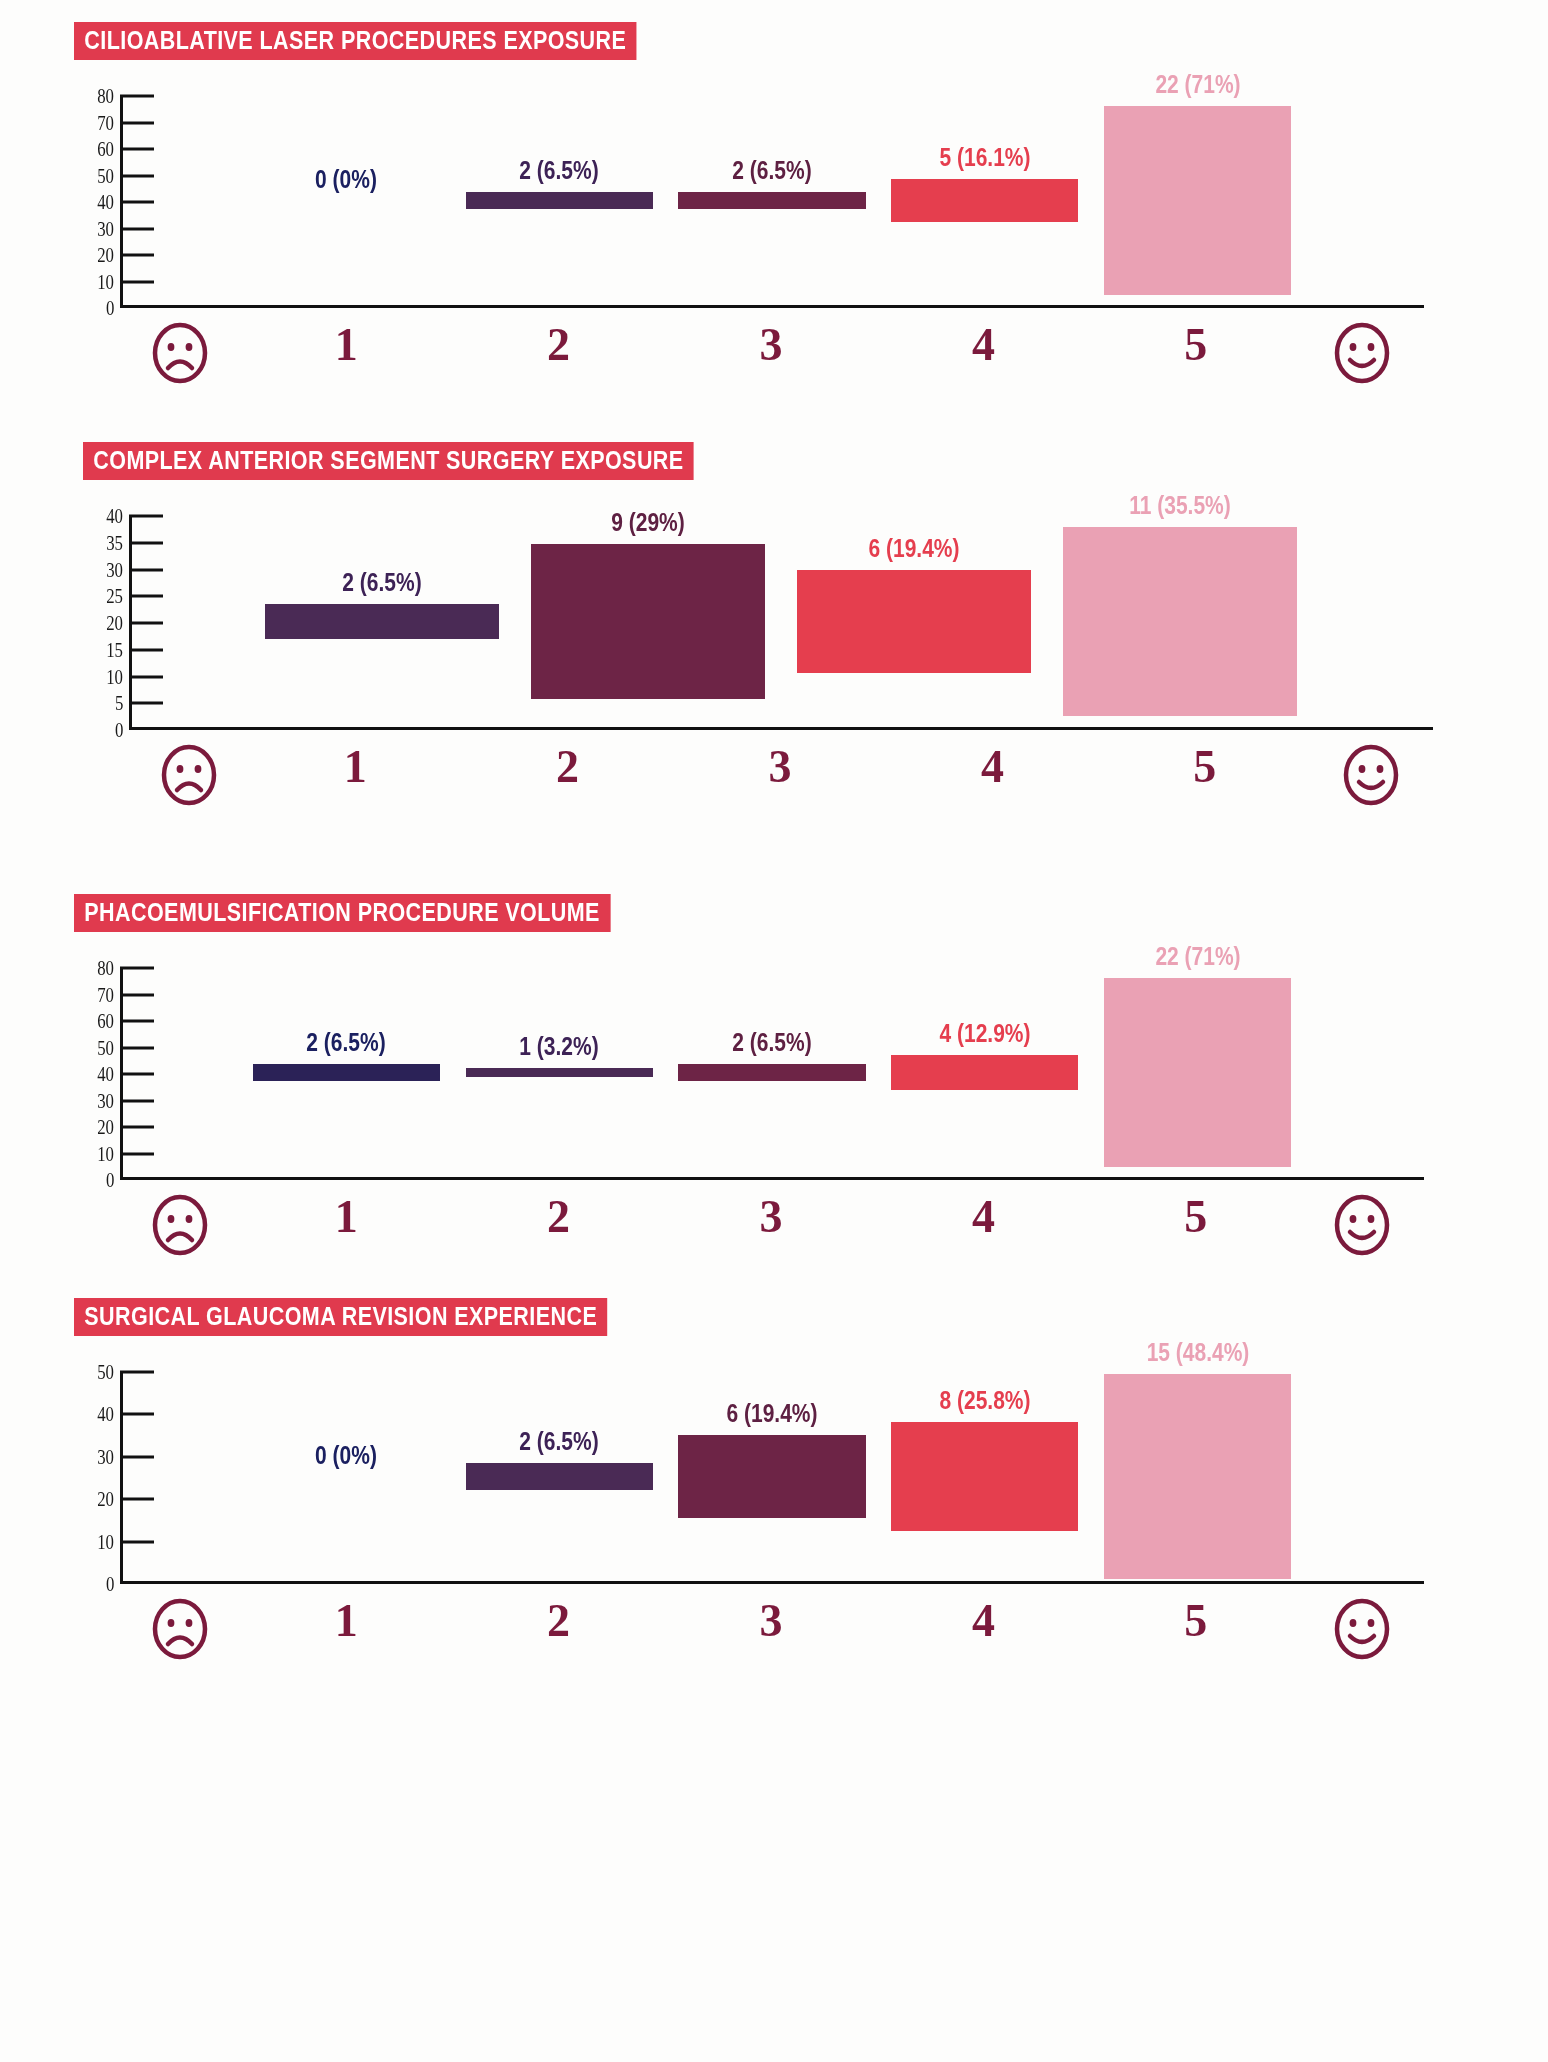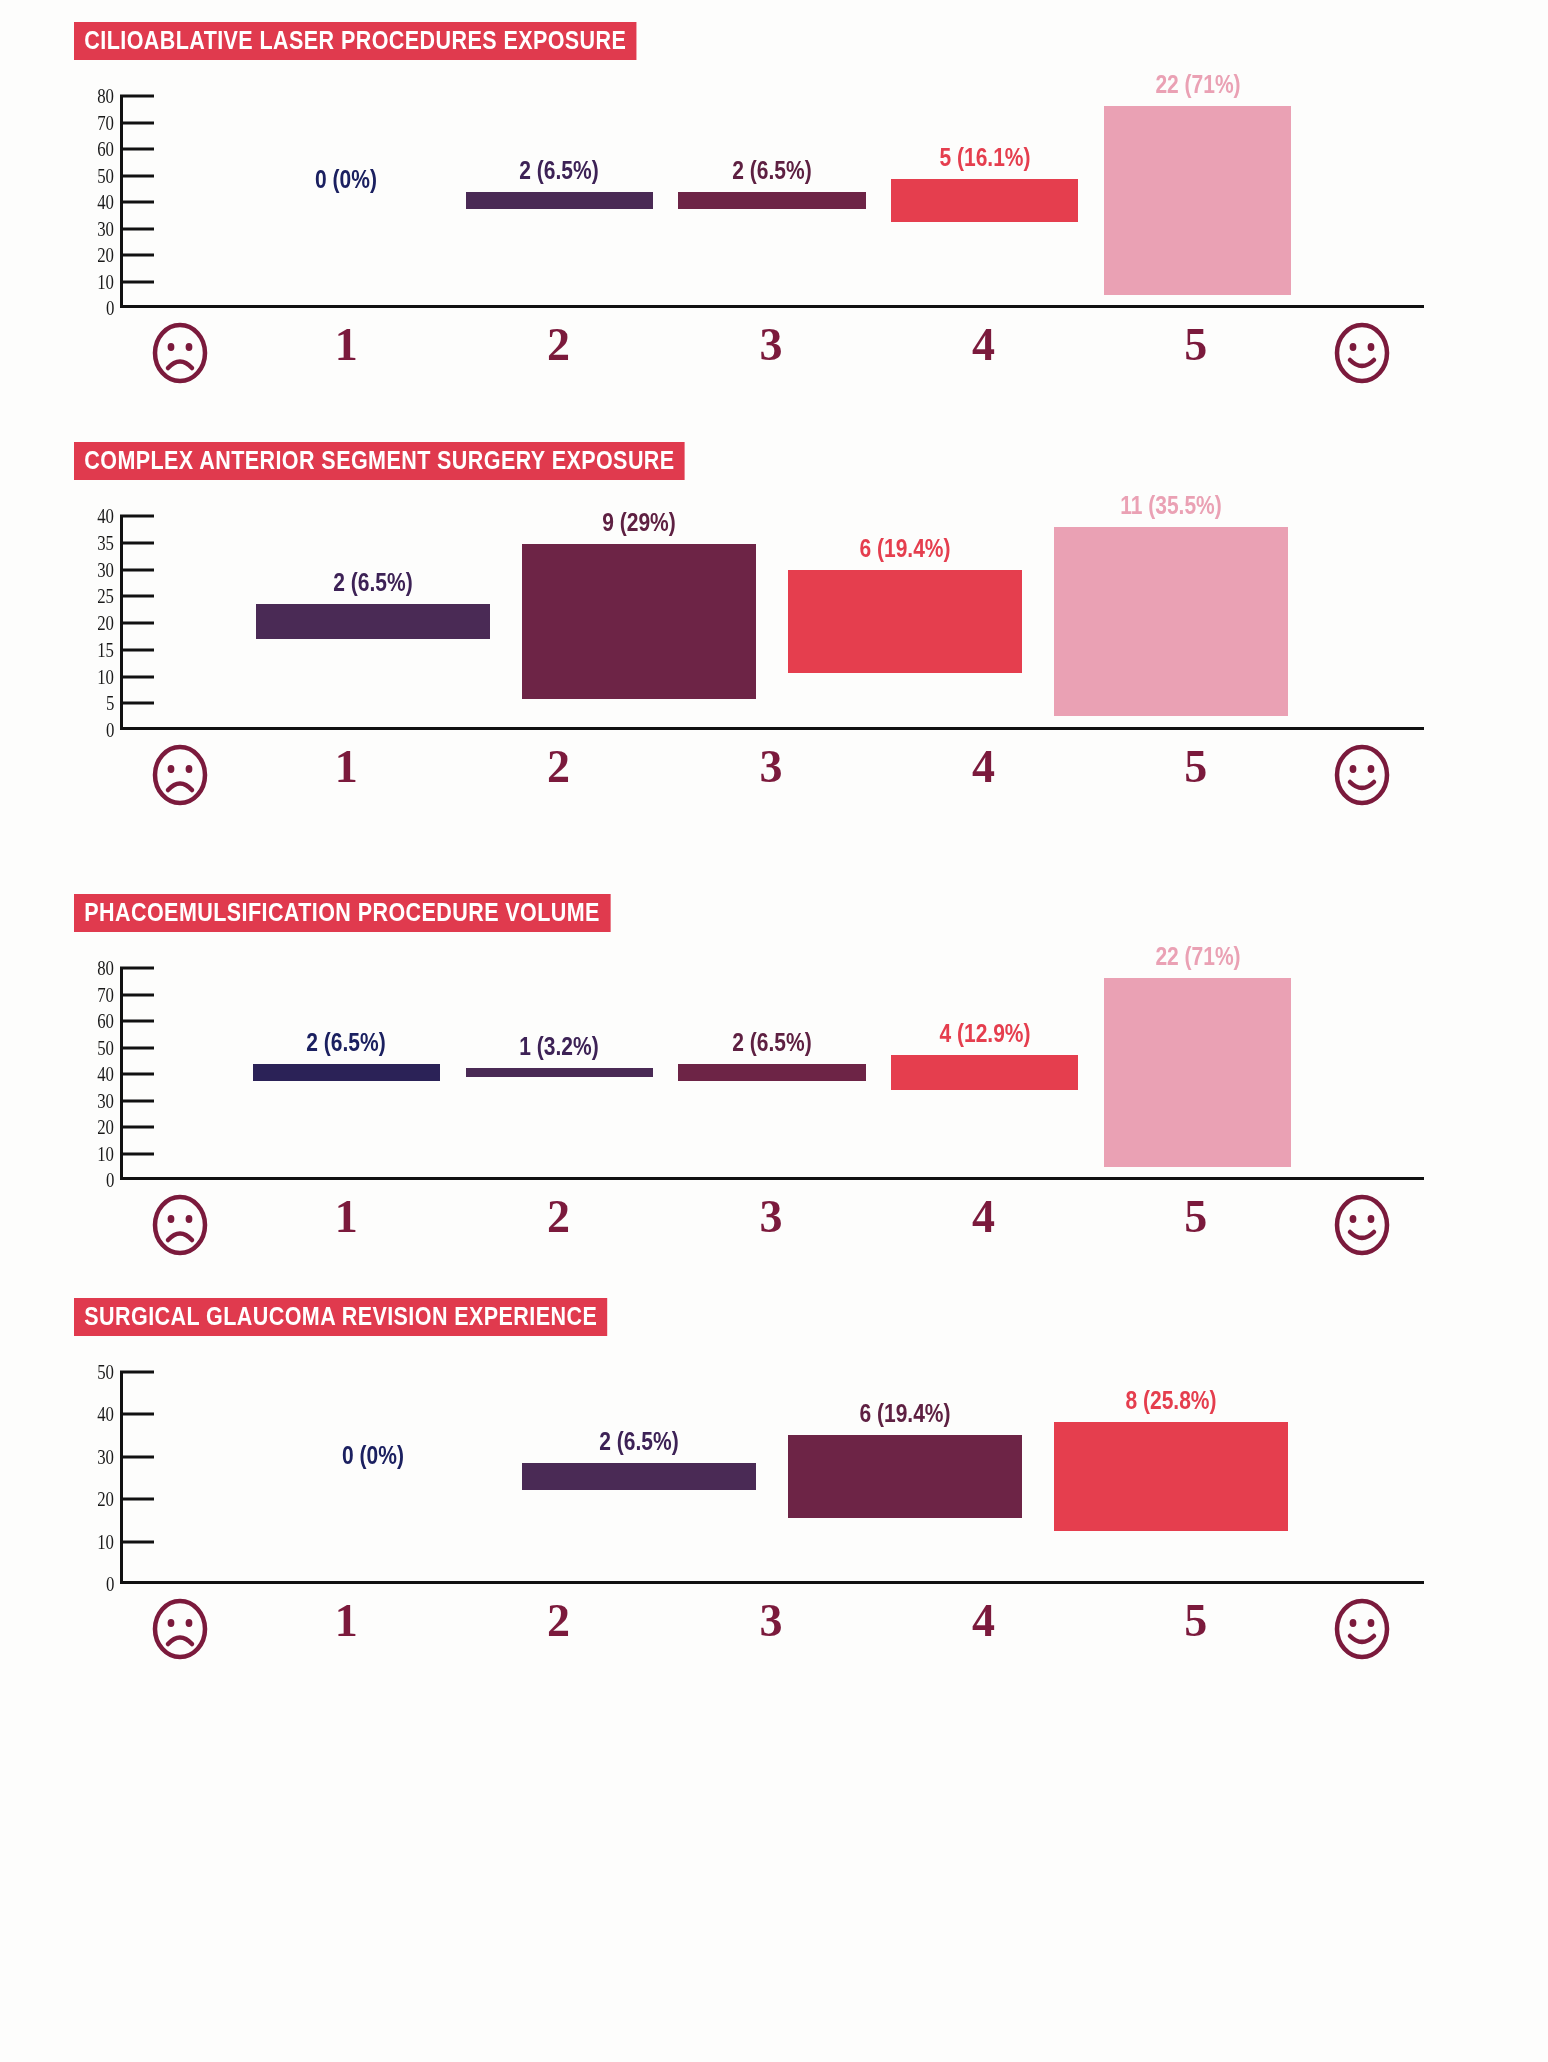--- a/index.html
+++ b/index.html
@@ -182,21 +182,21 @@
           <div class="facecell right">
             <svg class="face" width="62" height="62" viewBox="0 0 62 62" aria-hidden="true">
               <ellipse cx="31" cy="31" rx="25" ry="28" fill="none" stroke="#7b1a3c" stroke-width="4.5"></ellipse>
               <ellipse cx="22" cy="25" rx="3.4" ry="3.9" fill="#7b1a3c"></ellipse>
               <ellipse cx="40" cy="25" rx="3.4" ry="3.9" fill="#7b1a3c"></ellipse>
               <path d="M19 38 Q31 50 43 38" fill="none" stroke="#7b1a3c" stroke-width="4.5" stroke-linecap="round"></path>
             </svg>
           </div>
         </div>
       </div>
-      <div class="panel" style="margin-top: 58px;">
+      <div class="panel" style="margin-top: 58px; padding-left: 9px;">
         <div class="title-wrap"><div class="title">COMPLEX ANTERIOR SEGMENT SURGERY EXPOSURE</div></div>
         <div class="plot" style="margin-top: 36px;">
           <div class="axisarea" style="height: 214px;">
             <div class="ylabels">
               <span style="top: 214px;">0</span>
               <span style="top: 187.25px;">5</span>
               <span style="top: 160.5px;">10</span>
               <span style="top: 133.75px;">15</span>
               <span style="top: 107px;">20</span>
               <span style="top: 80.25px;">25</span>
@@ -384,20 +384,25 @@
               <div class="slot">
                 <div class="bar" style="height: 82.256px; background: rgb(109, 36, 70);">
                   <div class="blabel" style="color: rgb(94, 32, 66);">6 (19.4%)</div>
                 </div>
               </div>
               <div class="slot">
                 <div class="bar" style="height: 109.392px; background: rgb(229, 62, 78);">
                   <div class="blabel" style="color: rgb(229, 62, 78);">8 (25.8%)</div>
                 </div>
               </div>
+              <div class="slot">
+                <div class="bar" style="height: 205.216px; background: rgb(234, 161, 180);">
+                  <div class="blabel" style="color: rgb(234, 161, 180);">15 (48.4%)</div>
+                </div>
+              </div>
               <div style="width: 120px; flex: 0 0 120px;"></div>
             </div>
           </div>
         </div>
         <div class="xcats">
           <div class="facecell">
             <svg class="face" width="62" height="62" viewBox="0 0 62 62" aria-hidden="true">
               <ellipse cx="31" cy="31" rx="25" ry="28" fill="none" stroke="#7b1a3c" stroke-width="4.5"></ellipse>
               <ellipse cx="22" cy="25" rx="3.4" ry="3.9" fill="#7b1a3c"></ellipse>
               <ellipse cx="40" cy="25" rx="3.4" ry="3.9" fill="#7b1a3c"></ellipse>

